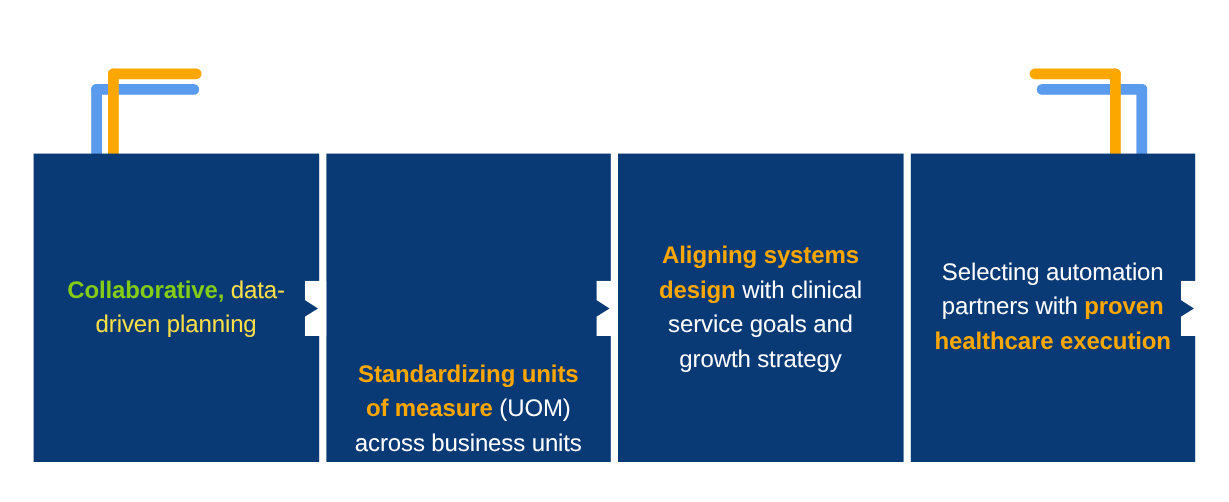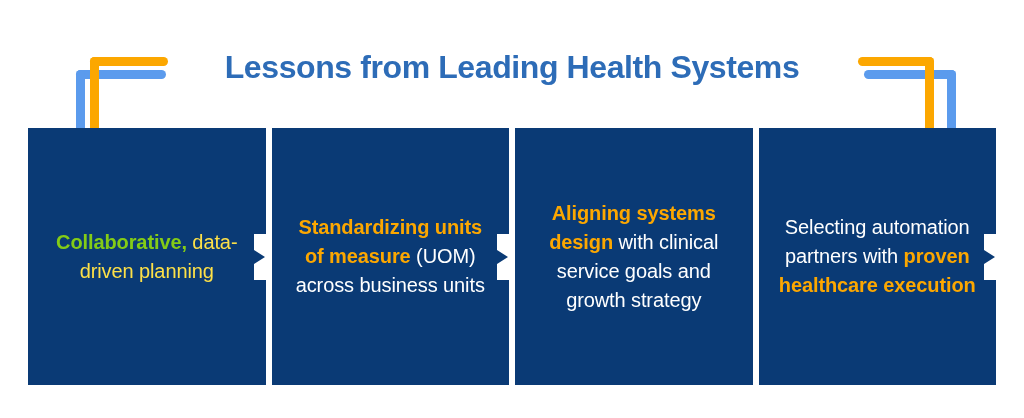--- a/index.html
+++ b/index.html
@@ -122,34 +122,33 @@
     <div class="bar b-left-blue-v" style="background: rgb(91, 155, 237);"></div>
     <div class="bar b-left-or-h" style="background: rgb(252, 167, 0);"></div>
     <div class="bar b-left-or-v" style="background: rgb(252, 167, 0);"></div>
 
     <div class="bar b-right-blue-h" style="background: rgb(91, 155, 237);"></div>
     <div class="bar b-right-blue-v" style="background: rgb(91, 155, 237);"></div>
     <div class="bar b-right-or-h" style="background: rgb(252, 167, 0);"></div>
     <div class="bar b-right-or-v" style="background: rgb(252, 167, 0);"></div>
   </div>
 
-  <div class="title" style="color: rgb(45, 108, 183);">Lessons from Leading Health Systems</div>
 
   <div class="steps">
 
     <div class="step" style="background: rgb(10, 58, 117);">
       <div class="step-text"><span class="hl" style="color: #84cc16;">Collaborative,</span><span style="color: #fde047;"> data-driven planning</span></div>
       <span class="chevron">
         <svg width="18" height="46" viewBox="0 0 18 46" xmlns="http://www.w3.org/2000/svg">
           <path d="M0 0 L0 16 L11 23 L0 30 L0 46 L18 46 L18 0 Z" fill="#ffffff"></path>
         </svg>
       </span>
     </div>
 
-    <div class="step" style="background: rgb(10, 58, 117);">
+    <div class="step" style="background: rgb(10, 58, 117); align-items: flex-end;">
       <div class="step-text"><span class="hl" style="color: rgb(252, 167, 0);">Standardizing units of measure</span><span style="color: rgb(255, 255, 255);"> (UOM) across business units</span></div>
       <span class="chevron">
         <svg width="18" height="46" viewBox="0 0 18 46" xmlns="http://www.w3.org/2000/svg">
           <path d="M0 0 L0 16 L11 23 L0 30 L0 46 L18 46 L18 0 Z" fill="#ffffff"></path>
         </svg>
       </span>
     </div>
 
     <div class="step" style="background: rgb(10, 58, 117);">
       <div class="step-text"><span class="hl" style="color: rgb(252, 167, 0);">Aligning systems design</span><span style="color: rgb(255, 255, 255);"> with clinical service goals and growth strategy</span></div>

